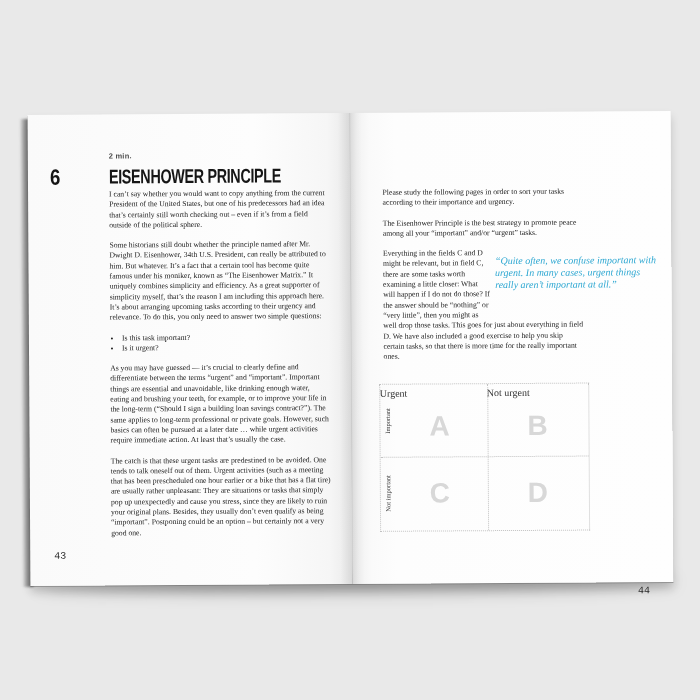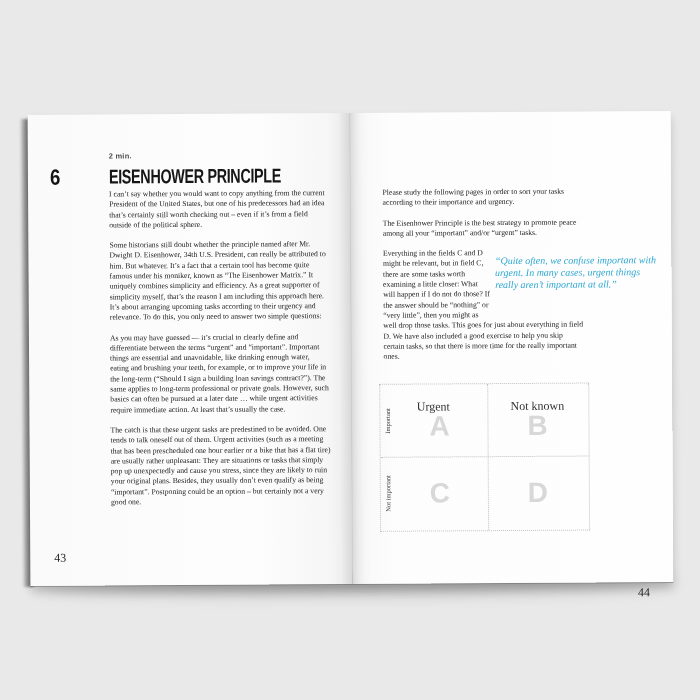--- a/index.html
+++ b/index.html
@@ -57,21 +57,21 @@
     transform:scaleX(.72);transform-origin:left top;
   }
   .lp-body{
     position:absolute;left:81px;top:75px;width:220px;
     font-size:7.7px;line-height:10.3px;color:#232323;
   }
   .lp-body p{margin:0 0 10px 0;}
   .lp-body ul{margin:0 0 10px 0;padding:0 0 0 12px;}
   .lp-body li{margin:0;}
   .pagenum{
-    position:absolute;top:436px;font-size:12px;color:#2a2a2a;
+    position:absolute;top:436px;font-size:10px;color:#2a2a2a;font-family:Liberation Mono, monospace;
   }
   .pagenum.l{left:24px;}
   .pagenum.r{left:286px;margin-top:38px;}
   
   .rp-body{
     position:absolute;left:33px;top:75px;width:200px;
     font-size:7.7px;line-height:10.3px;color:#232323;
   }
   .rp-body p{margin:0 0 10px 0;}
   .float-spacer{float:right;width:92px;height:63px;}
@@ -81,22 +81,22 @@
     color:var(--accent,#2fa8d2);
   }
   
   .matrix{
     position:absolute;left:28px;top:271px;width:210px;height:148px;
     border:1px dotted #c2c2c2;box-sizing:border-box;
   }
   .m-vline{position:absolute;left:107px;top:0;width:0;height:100%;border-left:1px dotted #c2c2c2;}
   .m-hline{position:absolute;left:0;top:72px;height:0;width:100%;border-top:1px dotted #c2c2c2;}
   .m-colh{
-    position:absolute;top:15px;text-align:center;
-    font-size:12px;color:#333;
+    position:absolute;top:3px;text-align:left;
+    font-size:10px;color:#333;
   }
   .m-colh.c1{left:0;width:107px;}
   .m-colh.c2{left:107px;width:101px;}
   .m-rowh{
     position:absolute;left:1px;width:12px;display:flex;align-items:center;justify-content:center;
     font-size:6.5px;color:#333;
     writing-mode:vertical-rl;transform:rotate(180deg);
   }
   .m-rowh.r1{top:0;height:72px;}
   .m-rowh.r2{top:72px;height:74px;}
@@ -118,39 +118,43 @@
     <div class="book-shadow"></div>
     <div class="pages">
 
       <div class="page left">
         <div class="lp-meta">2 min.</div>
         <div class="lp-chapter">6</div>
         <div class="lp-title">EISENHOWER PRINCIPLE</div>
         <div class="lp-body">
           <p>I can’t say whether you would want to copy anything from the current President of the United States, but one of his predecessors had an idea that’s certainly still worth checking out – even if it’s from a field outside of the political sphere.</p>
           <p>Some historians still doubt whether the principle named after Mr. Dwight D. Eisenhower, 34th U.S. President, can really be attributed to him. But whatever. It’s a fact that a certain tool has become quite famous under his moniker, known as “The Eisenhower Matrix.” It uniquely combines simplicity and efficiency. As a great supporter of simplicity myself, that’s the reason I am including this approach here. It’s about arranging upcoming tasks according to their urgency and relevance. To do this, you only need to answer two simple questions:</p>
+          <ul>
+            <li>Is this task important?</li>
+            <li>Is it urgent?</li>
+          </ul>
           <p>As you may have guessed — it’s crucial to clearly define and differentiate between the terms “urgent” and “important”. Important things are essential and unavoidable, like drinking enough water, eating and brushing your teeth, for example, or to improve your life in the long-term (“Should I sign a building loan savings contract?”). The same applies to long-term professional or private goals. However, such basics can often be pursued at a later date … while urgent activities require immediate action. At least that’s usually the case.</p>
           <p>The catch is that these urgent tasks are predestined to be avoided. One tends to talk oneself out of them. Urgent activities (such as a meeting that has been prescheduled one hour earlier or a bike that has a flat tire) are usually rather unpleasant: They are situations or tasks that simply pop up unexpectedly and cause you stress, since they are likely to ruin your original plans. Besides, they usually don’t even qualify as being “important”. Postponing could be an option – but certainly not a very good one.</p>
         </div>
         <div class="pagenum l">43</div>
       </div>
 
       <div class="page right">
         <div class="rp-body">
           <p>Please study the following pages in order to sort your tasks according to their importance and urgency.</p>
           <p>The Eisenhower Principle is the best strategy to promote peace among all your “important” and/or “urgent” tasks.</p>
           <p><span class="float-spacer"></span><span>Everything in the fields C and D might be relevant, but in field C, there are some tasks worth examining a little closer: What will happen if I do not do those? If the answer should be “nothing” or “very little”, then you might as well drop those tasks. This goes for just about everything in field D. We have also included a good exercise to help you skip certain tasks, so that there is more time for the really important ones.</span></p>
         </div>
         <div class="quote">“Quite often, we confuse important with urgent. In many cases, urgent things really aren’t important at all.”</div>
 
         <div class="matrix">
           <div class="m-vline"></div>
           <div class="m-hline"></div>
           <div class="m-colh c1">Urgent</div>
-          <div class="m-colh c2">Not known</div>
+          <div class="m-colh c2">Not urgent</div>
           <div class="m-rowh r1">Important</div>
           <div class="m-rowh r2">Not important</div>
           <div class="m-cell a">A</div>
           <div class="m-cell b">B</div>
           <div class="m-cell c">C</div>
           <div class="m-cell d">D</div>
         </div>
 
         <div class="pagenum r">44</div>
       </div>

